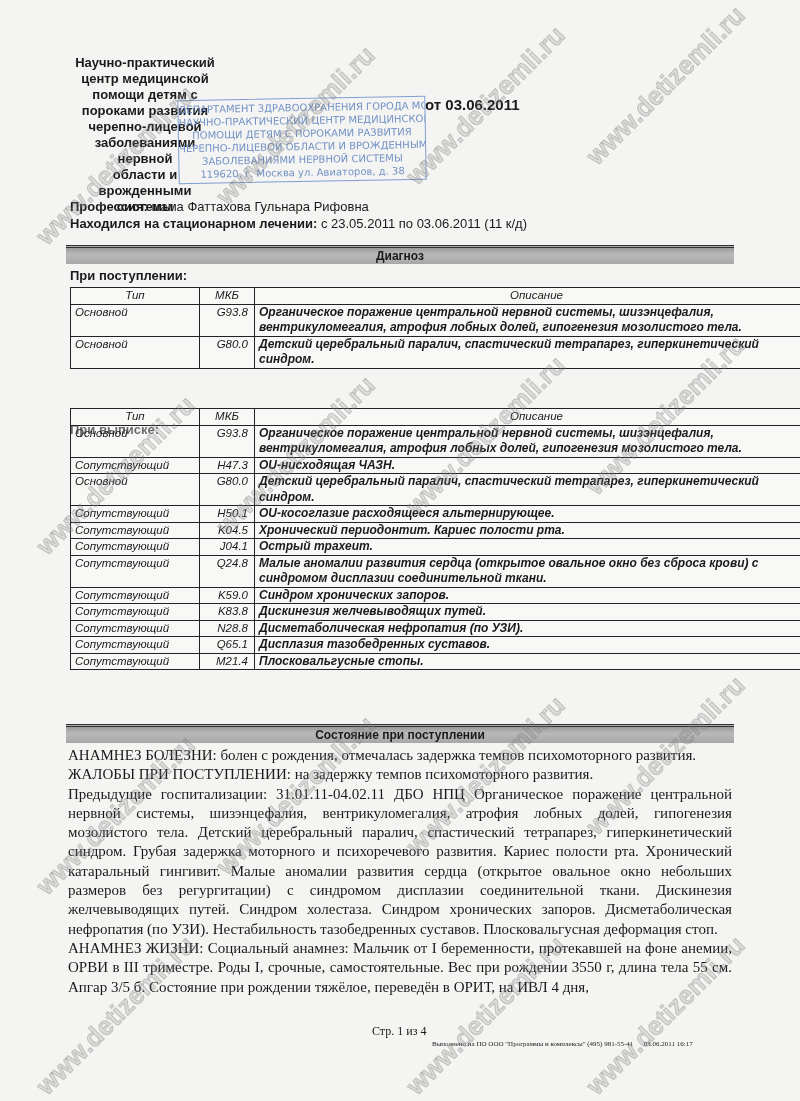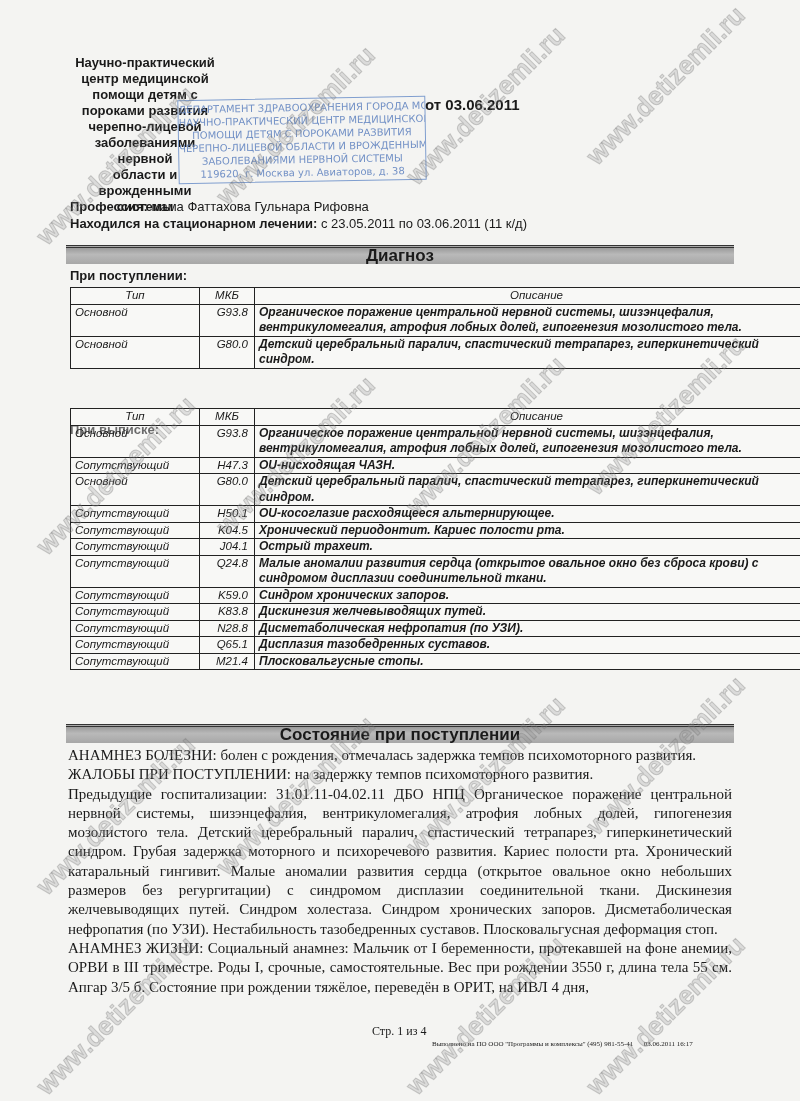--- a/index.html
+++ b/index.html
@@ -32,21 +32,21 @@
     font-weight:bold; font-size:12.5px; border-bottom:2.5px solid #111;
   }
   .patient-row .dbo { position:absolute; left:0; top:2px; }
   .patient-row .name { position:absolute; left:225px; top:2px; }
   .patient-row .ib { position:absolute; right:0; top:2px; }
   .info { position:absolute; left:70px; font-size:13px; }
   .info b { font-weight:bold; }
   .section-bar {
     position:absolute; left:66px; width:668px; height:16px;
     background:linear-gradient(#9a9a9a,#b9b9b9 40%,#a7a7a7);
-    border-top:3px double #333; text-align:center; font-weight:bold; font-size:17px; line-height:16px;
+    border-top:3px double #333; text-align:center; font-weight:bold; font-size:12px; line-height:16px;
   }
   .subhead { position:absolute; left:70px; font-weight:bold; font-size:13px; }
   table.dx {
     position:absolute; left:70px; width:749px; border-collapse:collapse; font-size:11.5px;
     background:rgba(255,255,255,0.35);
     font-style:italic;
   }
   table.dx th, table.dx td { border:1.2px solid #222; padding:0 4px; vertical-align:top; line-height:15.5px; }
   table.dx th { font-weight:normal; text-align:center; height:14px; }
   table.dx td.type { width:120px; }

